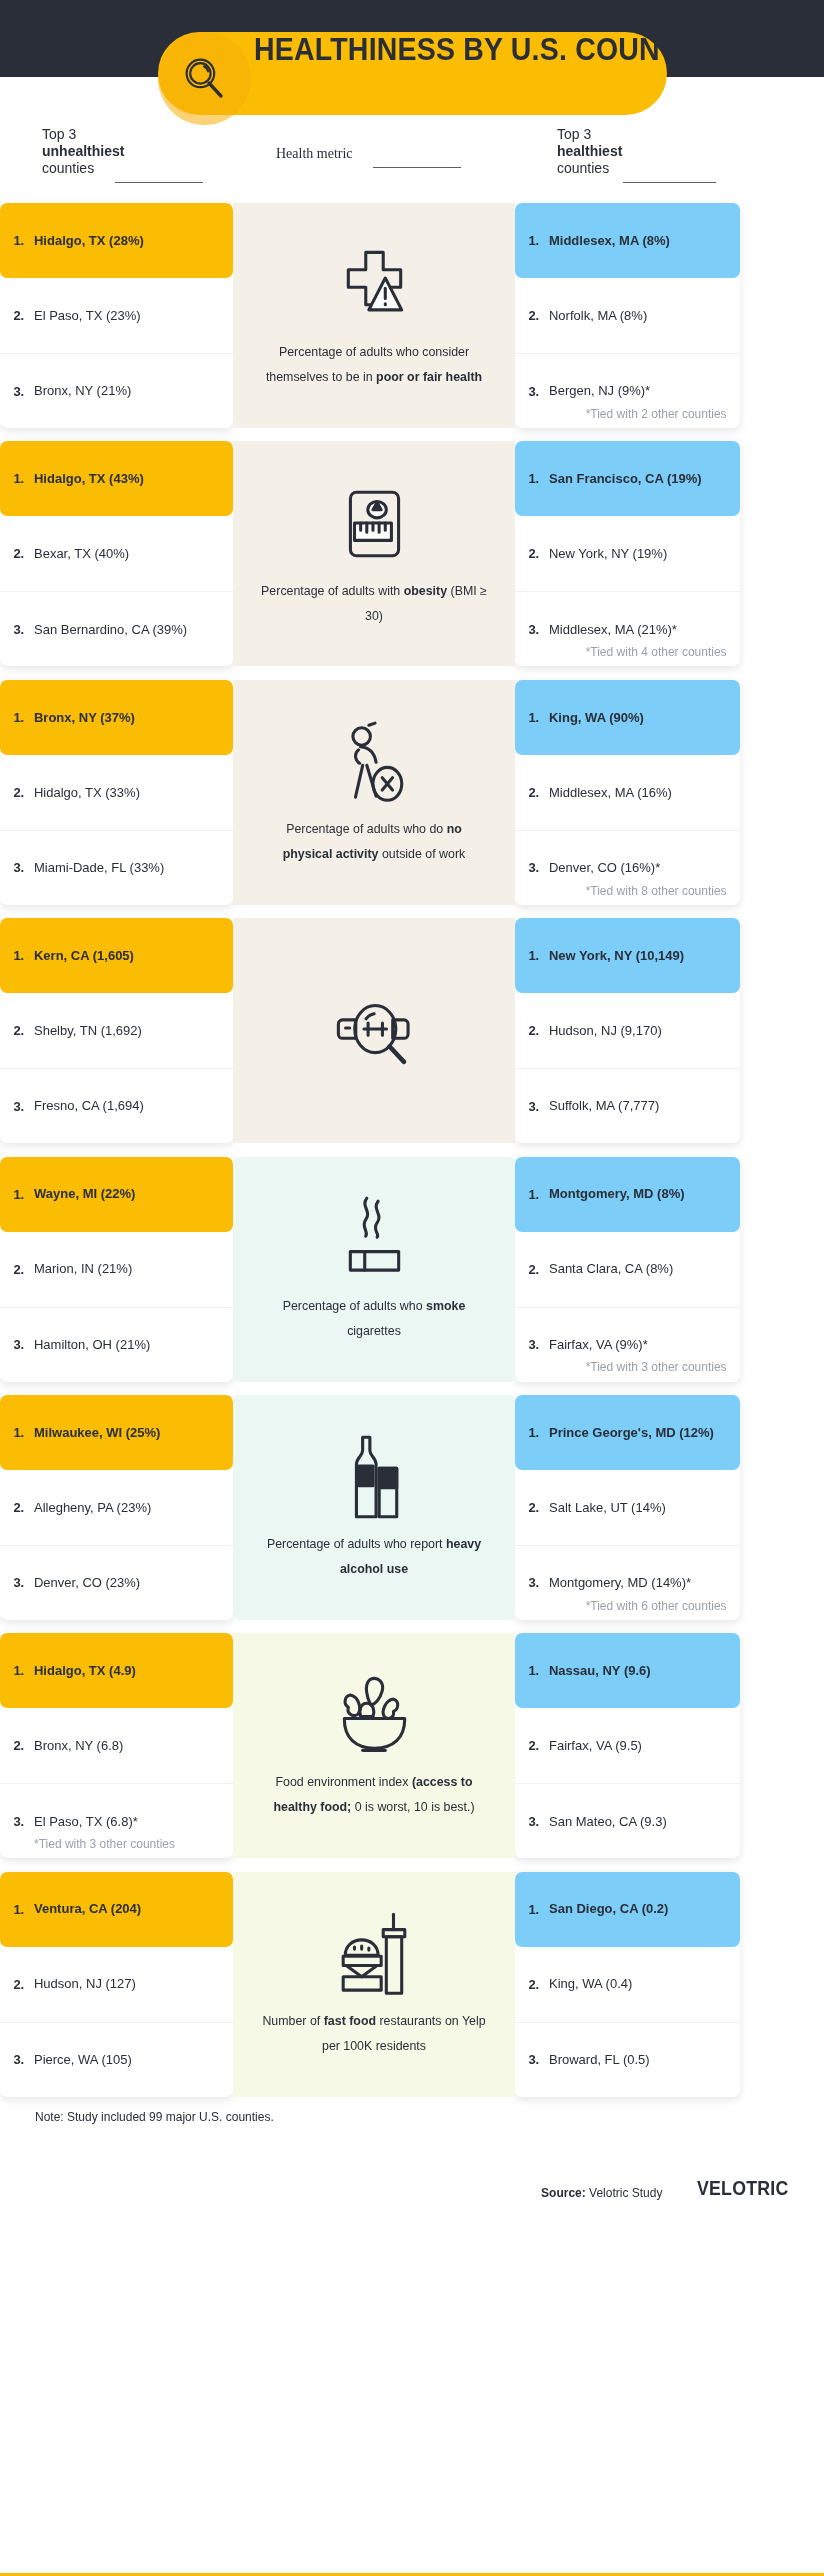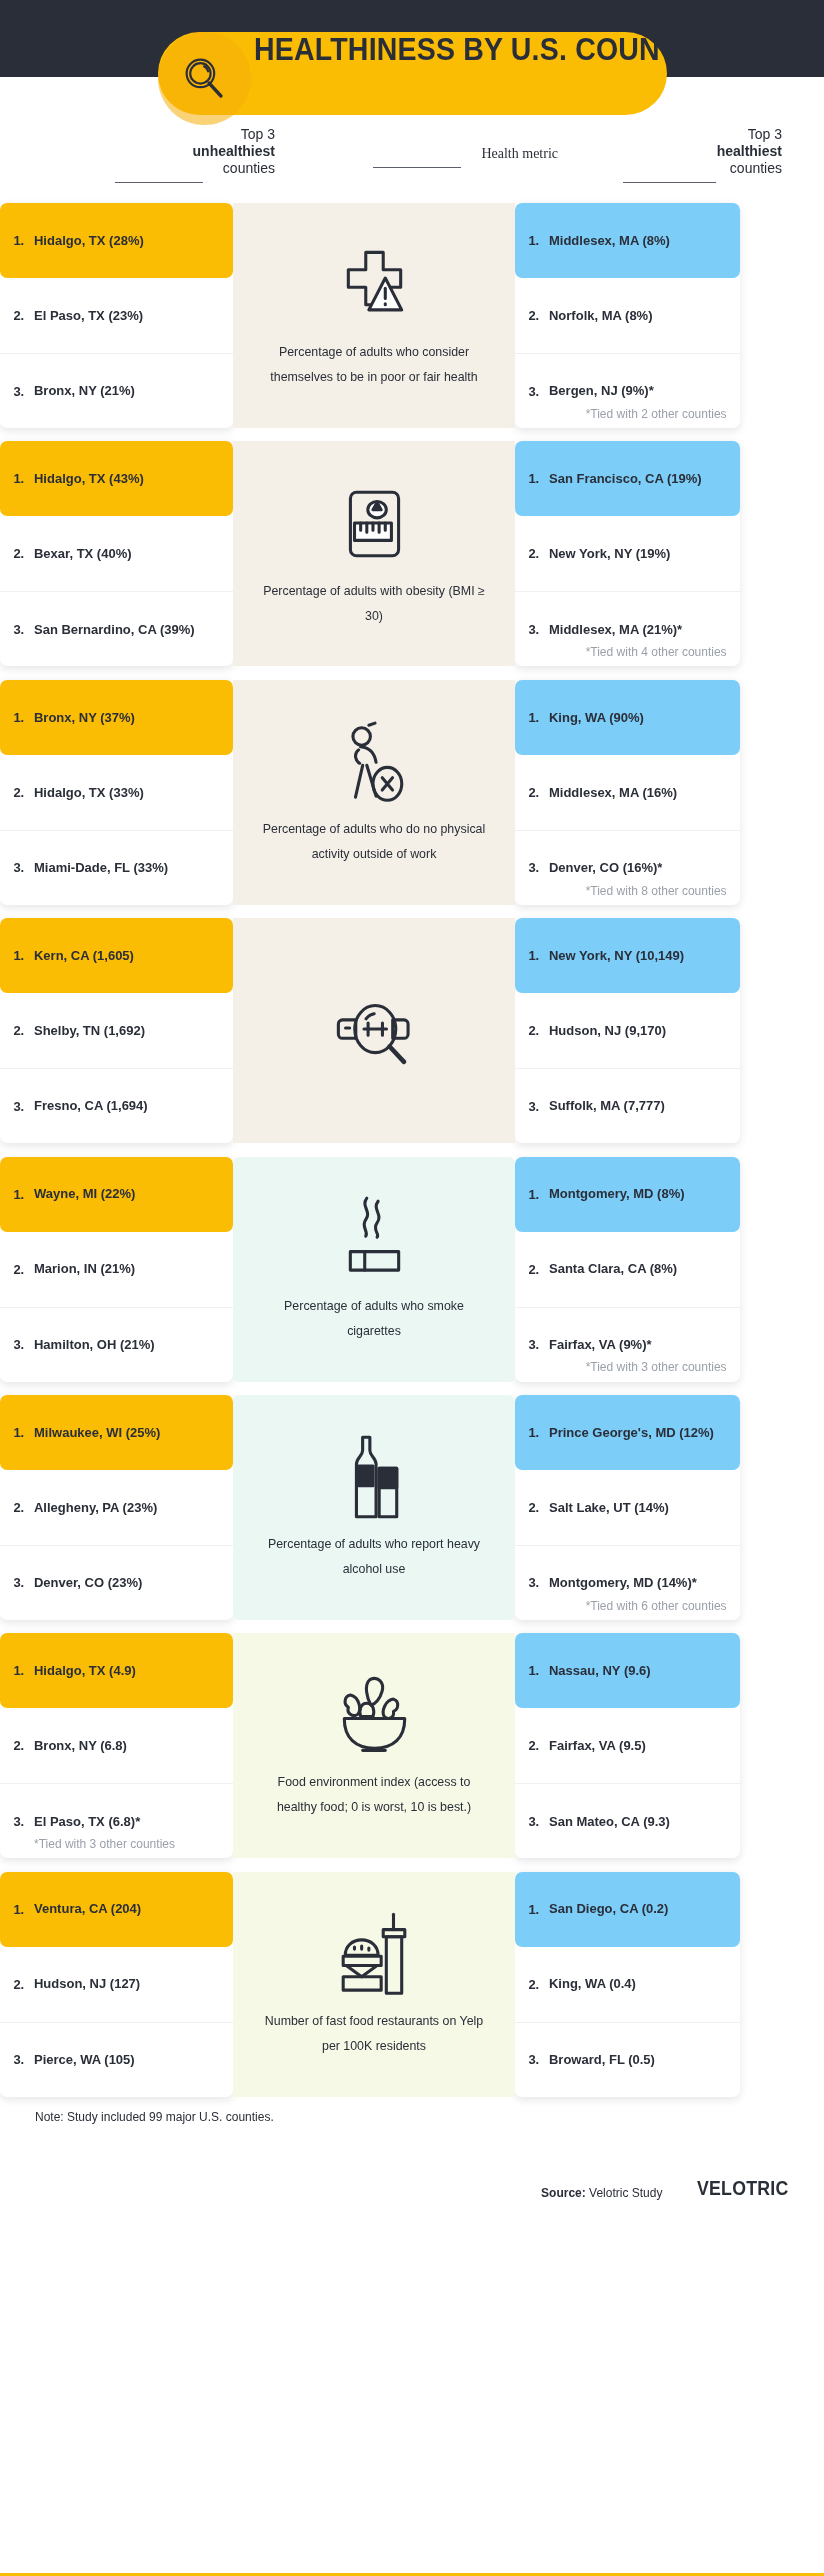--- a/index.html
+++ b/index.html
@@ -52,21 +52,21 @@
   }
   .header-spacer { height: 49px; }
 
   
   .col-heads {
     position: relative;
     height: 77px;
   }
   .col-head {
     position: absolute;
-    text-align: right;
+    text-align: left;
     color: #2a2e38;
   }
   .col-head .ln {
     font-size: 14px;
     line-height: 17px;
     font-weight: 400;
     white-space: nowrap;
   }
   .col-head .ln.bold { font-weight: 700; }
   .col-head .rule {
@@ -130,21 +130,21 @@
   .rank-num {
     font-weight: 700;
     font-size: 13px;
     color: #2a2e38;
     flex: 0 0 auto;
     width: 20.6px;
   }
   .rank-label {
     font-size: 13px;
     color: #2a2e38;
-    font-weight: 700;
+    font-weight: 400;
     line-height: 17.5px;
   }
   .rank-cell.first .rank-label { font-weight: 700; }
   .rank-note {
     position: absolute;
     right: 13.4px;
     bottom: 7.2px;
     font-size: 12px;
     color: #9aa0aa;
     font-weight: 400;
@@ -159,21 +159,21 @@
     margin-bottom: 9.3px;
   }
   .metric-icon svg { display: block; }
   .metric-desc {
     font-size: 12.4px;
     line-height: 25px;
     text-align: center;
     color: #2a2e38;
     font-weight: 400;
   }
-  .metric-desc b { font-weight: 400; margin-top: 44px; }
+  .metric-desc b { font-weight: 700; margin-top: 44px; }
 
   
   .note {
     margin: 11.3px 0 0 35px;
     font-size: 12px;
     color: #2a2e38;
   }
   .source-row {
     margin: 52px 35px 0 35px;
     display: flex;

